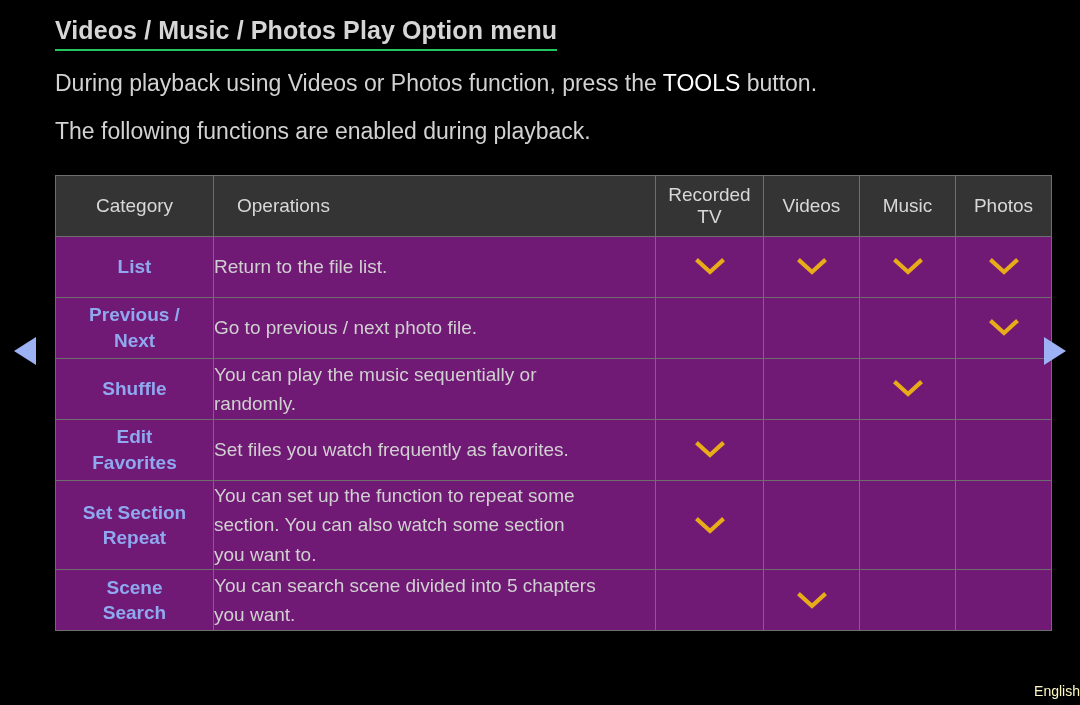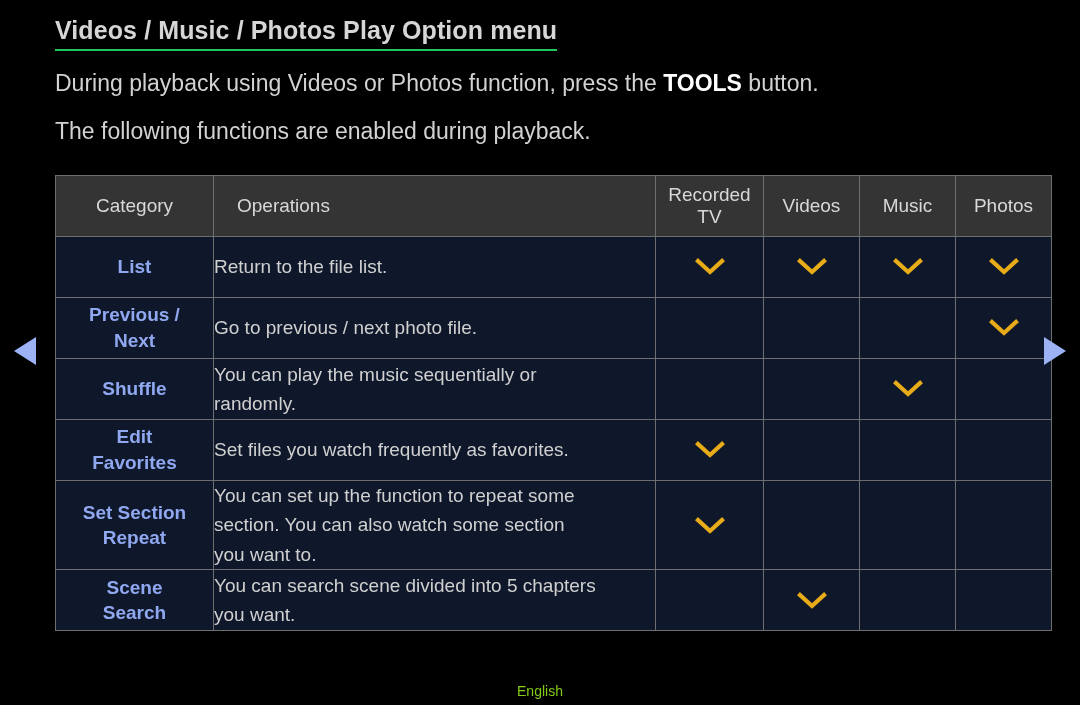--- a/index.html
+++ b/index.html
@@ -42,21 +42,21 @@
   .intro {
     position: absolute;
     left: 55px;
     font-size: 23px;
     color: #d2d2d2;
     white-space: nowrap;
   }
   .intro.line1 { top: 70px; }
   .intro.line2 { top: 118px; text-align: center; }
   .intro b {
-    font-weight: bold;
+    font-weight: normal;
     color: #ffffff;
   }
 
   
   .table-wrap {
     position: absolute;
     left: 55px;
     top: 175px;
     width: 970px;
   }
@@ -83,21 +83,21 @@
   table.spec thead th.col-category { width: 157px; }
   table.spec thead th.col-operations {
     width: 418px;
     text-align: left;
     padding-left: 23px;
   }
   table.spec thead th.col-mark { width: 107px; }
   table.spec thead th.col-mark.wide { width: 95px; }
 
   table.spec tbody td {
-    background: #0f172a;
+    background: #701a75;
     height: 60px;
   }
   td.cat {
     text-align: center;
     color: #8fa8f0;
     font-weight: bold;
     font-size: 19px;
     line-height: 1.35;
     padding: 6px 4px;
   }
@@ -143,23 +143,23 @@
     border-bottom: 14px solid transparent;
     border-left: 22px solid #9db2f5;
   }
 
   
   .footer-lang {
     position: absolute;
     left: 0;
     right: 0;
     bottom: 6px;
-    text-align: center;
+    text-align: right;
     font-size: 14px;
-    color: #84cc16;
+    color: #fef9c3;
   }
 </style>
 </head>
 <body>
 
 <div class="page">
 
   <div class="title">Videos / Music / Photos Play Option menu</div>
 
   <div class="intro line1">

